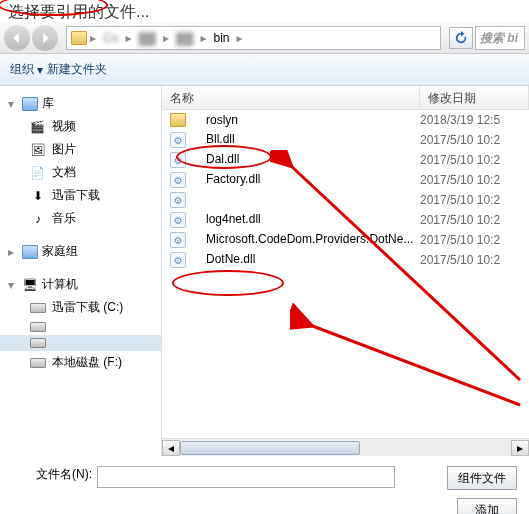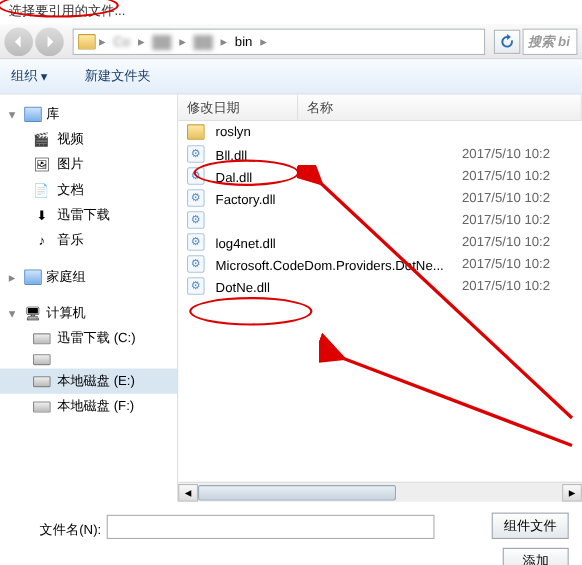--- a/index.html
+++ b/index.html
@@ -1,70 +1,70 @@
 <!DOCTYPE html>
 <html><head>
 <meta charset="utf-8">
 <style>
 * { margin: 0; padding: 0; box-sizing: border-box; font-family: "Microsoft YaHei", "SimSun", sans-serif; font-size: 12px; }
 body { width: 529px; height: 514px; background: #fff; overflow: hidden; position: relative; }
 
 .title-bar { height: 22px; padding: 2px 8px; color: #333; }
-.title-bar span { font-size: 12px; }
+.title-bar span { font-size: 16px; }
 .title-circle { position: absolute; left: -2px; top: -6px; width: 110px; height: 22px; border: 2px solid #d00; border-radius: 50%; pointer-events: none; z-index: 100; }
 
 .nav-bar { height: 32px; display: flex; align-items: center; background: linear-gradient(#fafafa,#e8e8e8); border-bottom: 1px solid #ccc; padding: 0 4px; gap: 2px; }
 .nav-btn { width: 26px; height: 26px; border-radius: 50%; background: linear-gradient(#4a90d9,#2a6eb8); display: flex; align-items: center; justify-content: center; cursor: pointer; }
 .nav-btn.disabled { background: linear-gradient(#ddd,#bbb); }
 .nav-btn svg { width: 14px; height: 14px; fill: #fff; }
 .crumb-wrap { flex: 1; height: 24px; margin: 0 6px; border: 1px solid #b0b8c0; background: #fff; display: flex; align-items: center; padding: 0 4px; gap: 3px; overflow: hidden; }
 .crumb-icon { width: 16px; height: 14px; background: linear-gradient(#ffe9a6,#e8c060); border: 1px solid #c9a030; border-radius: 1px; }
 .crumb-sep { color: #888; }
 .crumb-item { padding: 2px 4px; }
 .crumb-blur { filter: blur(2px); color: #888; }
 .refresh-btn { width: 24px; height: 22px; border: 1px solid #b0b8c0; background: linear-gradient(#fdfdfd,#e8ecef); display: flex; align-items: center; justify-content: center; cursor: pointer; }
 .search-box { width: 50px; height: 24px; border: 1px solid #b0b8c0; background: #fff; padding: 0 4px; color: #999; font-style: italic; line-height: 22px; overflow: hidden; font-weight: bold; }
 
-.toolbar { height: 32px; background: linear-gradient(#f7fbff,#e3eef9); border-bottom: 1px solid #cad5e0; display: flex; align-items: center; padding: 0 10px; gap: 34px; }
+.toolbar { height: 32px; background: linear-gradient(#f7fbff,#e3eef9); border-bottom: 1px solid #cad5e0; display: flex; align-items: center; padding: 0 10px; gap: 4px; }
 .tool-item { color: #1a3e6e; cursor: pointer; display: flex; align-items: center; gap: 3px; }
 
 .body-row { display: flex; height: 370px; }
 .sidebar { width: 162px; background: #fff; border-right: 1px solid #d8dee4; padding: 6px 0; overflow: hidden; }
 .side-group { margin-bottom: 10px; }
 .side-head { display: flex; align-items: center; gap: 4px; padding: 3px 8px; cursor: pointer; }
 .side-head .tri { color: #888; width: 10px; }
 .side-item { display: flex; align-items: center; gap: 6px; padding: 3px 6px 3px 30px; cursor: pointer; }
 .side-item.sel { background: #d8e6f2; }
 .side-icon { width: 16px; height: 14px; display: inline-flex; align-items: center; justify-content: center; }
 .drive-i { width: 16px; height: 10px; background: linear-gradient(#eee,#bbb); border: 1px solid #888; border-radius: 1px; }
 .lib-i { background: linear-gradient(#cde4ff,#79b0e8); border: 1px solid #5a8dc8; border-radius: 1px; }
 
 .file-area { flex: 1; display: flex; flex-direction: column; position: relative; }
 .col-head { height: 24px; background: linear-gradient(#fdfdfd,#f0f0f0); border-bottom: 1px solid #e0e0e0; display: flex; }
 .col-head .col { padding: 4px 8px; border-right: 1px solid #e0e0e0; color: #444; }
 .col-name { width: 258px; }
 .col-date { flex: 1; }
 .file-list { flex: 1; overflow: hidden; }
 .row { display: flex; align-items: center; height: 20px; padding-left: 8px; cursor: pointer; }
-.row .cell-name { width: 250px; display: flex; align-items: flex-end; gap: 10px; }
+.row .cell-name { width: 250px; display: flex; align-items: flex-start; gap: 20px; }
 .row .cell-date { color: #666; }
 .file-ico { width: 16px; height: 16px; display: inline-flex; align-items: center; justify-content: center; font-size: 10px; color: #5a8dc8; border: 1px solid #aac4e0; background: #f4f9ff; border-radius: 2px; }
 .fold-ico { width: 16px; height: 14px; background: linear-gradient(#ffe9a6,#e8c060); border: 1px solid #c9a030; border-radius: 1px; }
 
 .circ { position: absolute; border: 2px solid #d00; border-radius: 50%; pointer-events: none; z-index: 90; }
 .circ.c1 { left: 176px; top: 145px; width: 96px; height: 24px; }
 .circ.c2 { left: 172px; top: 270px; width: 112px; height: 26px; }
 
 .hscroll { height: 18px; background: #f0f0f0; border-top: 1px solid #ddd; display: flex; align-items: center; }
 .hscroll .arrow { width: 18px; height: 16px; background: linear-gradient(#fafafa,#ddd); border: 1px solid #bbb; display: flex; align-items: center; justify-content: center; cursor: pointer; }
 .hscroll .track { flex: 1; height: 16px; background: #eee; position: relative; }
 .hscroll .thumb { position: absolute; left: 0; width: 180px; height: 14px; top: 1px; background: linear-gradient(#e8eef4,#c8d4e0); border: 1px solid #9ab; border-radius: 2px; cursor: pointer; }
 
 .footer { padding: 10px 12px 6px; }
-.frow { display: flex; align-items: flex-end; gap: 5px; margin-bottom: 8px; }
+.frow { display: flex; align-items: flex-start; gap: 5px; margin-bottom: 8px; }
 .flabel { width: 80px; text-align: right; }
 .finput { flex: 1; height: 22px; border: 1px solid #abadb3; padding: 0 4px; }
 .fbtn { height: 24px; padding: 0 10px; background: linear-gradient(#fdfdfd,#e4e8ec); border: 1px solid #9aa4ae; cursor: pointer; min-width: 60px; margin-left: 47px; }
 .frow2 { display: flex; justify-content: flex-end; }
 
 svg.arrow-anno { position: absolute; pointer-events: none; z-index: 95; }
 </style>
 </head>
 <body>
 
@@ -159,41 +159,41 @@
       <div id="drive-items">
           <div class="side-item">
             <span class="side-icon drive-i"></span>
             <span>迅雷下载 (C:)</span>
           </div>
           <div class="side-item">
             <span class="side-icon drive-i"></span>
           </div>
           <div class="side-item sel">
             <span class="side-icon drive-i"></span>
-            <span>本地磁盘 (E:)</span>
           </div>
           <div class="side-item">
             <span class="side-icon drive-i"></span>
             <span>本地磁盘 (F:)</span>
           </div>
         </div>
     </div>
   </div>
 
   <div class="file-area">
     <div class="col-head">
+      <div class="col col-name">名称</div>
       <div class="col col-date">修改日期</div>
-      <div class="col col-name">名称</div>
     </div>
     <div class="file-list" id="file-rows">
         <div class="row">
           <span class="cell-name">
             <span class="fold-ico"></span>
             <span>roslyn</span>
           </span>
+          <span class="cell-date">2018/3/19 12:5</span>
         </div>
         <div class="row">
           <span class="cell-name">
             <span class="file-ico">⚙</span>
             <span>Bll.dll</span>
           </span>
           <span class="cell-date">2017/5/10 10:2</span>
         </div>
         <div class="row">
           <span class="cell-name">

